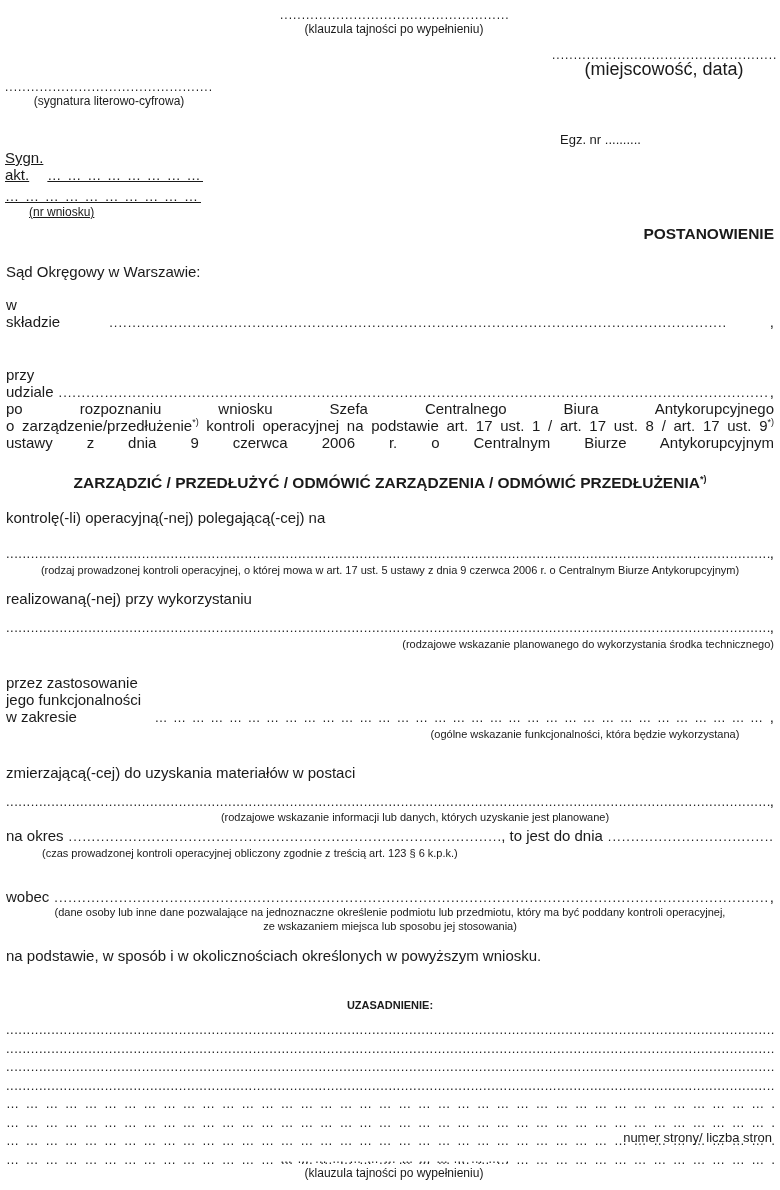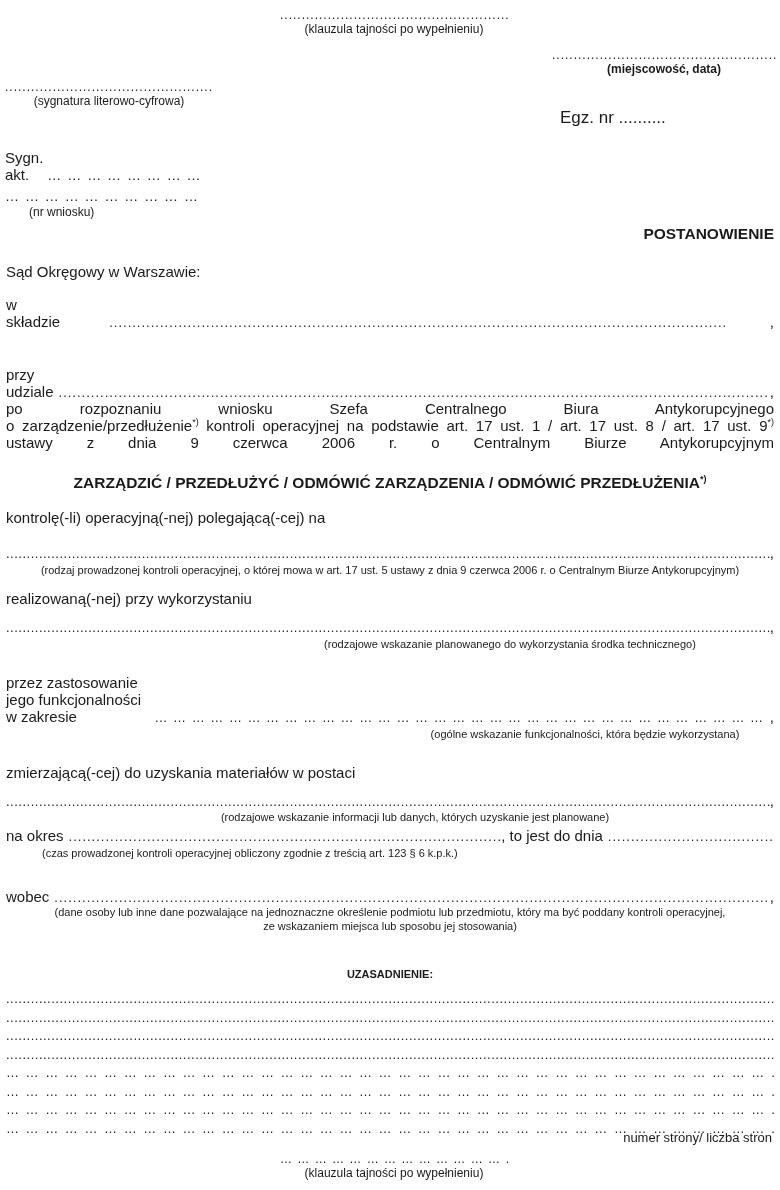--- a/index.html
+++ b/index.html
@@ -15,47 +15,47 @@
   .jline{text-align:justify;text-align-last:justify;line-height:17px;}
   .line{line-height:17px;}
 
   
   .top-clause{position:absolute;top:8px;left:280px;width:228px;text-align:center;}
   .top-clause .dotbox{font-size:12px;height:14px;}
   .top-clause .cap{font-size:12px;}
 
   .place-date{position:absolute;top:48px;right:4px;width:224px;text-align:center;}
   .place-date .dotbox{font-size:12px;height:14px;}
-  .place-date .cap{font-size:12px;font-weight:bold;}
+  .place-date .cap{font-size:18px;}
 
   .signature{position:absolute;top:80px;left:5px;width:208px;text-align:center;}
   .signature .dotbox{font-size:12px;height:14px;text-align:left;}
   .signature .cap{font-size:12px;}
 
-  .egz{position:absolute;top:108px;left:560px;font-size:17px;}
-
-  .sygn{position:absolute;top:149px;left:5px;width:200px;}
+  .egz{position:absolute;top:132px;left:560px;font-size:13px;}
+
+  .sygn{position:absolute;top:149px;left:5px;width:200px;text-decoration:underline;}
   .sygn-row{display:flex;align-items:flex-end;width:198px;}
   .sygn .dotbox{font-size:14px;height:16px;width:196px;margin-top:5px;}
   .sygn .cap{font-size:12px;margin-left:24px;margin-top:1px;}
 
   
   .main{position:absolute;top:225px;left:6px;right:6px;}
   .title{text-align:right;font-weight:bold;font-size:15.5px;line-height:18px;}
   .court{margin-top:20px;}
   .row-wskladzie{margin-top:16px;gap:44px;}
   .par1{margin-top:36px;}
   .h2{margin-top:23px;text-align:center;font-weight:bold;font-size:15.5px;line-height:18px;}
   .kontrole{margin-top:17px;}
   .dots-full{margin-top:18px;}
   .dots-full .fill,.dots-mid .fill{font-size:13px;letter-spacing:0.5px;}
   .cap-rodzaj{margin-top:2px;text-align:center;max-width:720px;margin-left:auto;margin-right:auto;}
   .realizowana{margin-top:13px;}
   .dots-mid{margin-top:11px;}
-  .cap-srodek{margin-top:2px;text-align:center;padding-left:240px;}
+  .cap-srodek{margin-top:2px;text-align:right;padding-left:240px;}
   .przez-row{margin-top:23px;}
   .cap-ogolne{margin-top:2px;text-align:center;padding-left:390px;}
   .zmierzajaca{margin-top:23px;}
   .cap-informacje{margin-top:1px;text-align:center;padding-left:140px;padding-right:90px;}
   .okres-row{margin-top:3px;display:flex;align-items:flex-end;}
   .okres-fill1{flex:427 1 0;}
   .okres-fill2{flex:164 1 0;}
   .cap-czas{margin-top:2px;padding-left:36px;}
   .wobec-row{margin-top:28px;}
   .cap-dane{text-align:center;max-width:672px;margin:0 auto;}
@@ -167,20 +167,21 @@
     </div>
     <div class="cap cap-czas">(czas prowadzonej kontroli operacyjnej obliczony zgodnie z treścią art. 123 § 6 k.p.k.)</div>
 
     <div class="dotrow wobec-row">
       <span class="line">wobec</span>
       <span class="fill" style="font-size:13px;margin-left:5px;">............................................................................................................................................................................................................................................................................................................</span>
       <span>,</span>
     </div>
     <div class="cap cap-dane">(dane osoby lub inne dane pozwalające na jednoznaczne określenie podmiotu lub przedmiotu, który ma być poddany kontroli operacyjnej, ze wskazaniem miejsca lub sposobu jej stosowania)</div>
 
+    <div class="podstawa line">na podstawie, w sposób i w okolicznościach określonych w powyższym wniosku.</div>
 
     <div class="uzas">UZASADNIENIE:</div>
 
     <div class="uzas-lines">
       <div class="uzas-line dense">............................................................................................................................................................................................................................................................................................................</div>
       <div class="uzas-line dense">............................................................................................................................................................................................................................................................................................................</div>
       <div class="uzas-line dense">............................................................................................................................................................................................................................................................................................................</div>
       <div class="uzas-line dense">............................................................................................................................................................................................................................................................................................................</div>
       <div class="uzas-line spaced">… … … … … … … … … … … … … … … … … … … … … … … … … … … … … … … … … … … … … … … … … … … … … … … … … … … … … … … … … … … … … … … … … … … … … … … … … … … … … … … …</div>
       <div class="uzas-line spaced">… … … … … … … … … … … … … … … … … … … … … … … … … … … … … … … … … … … … … … … … … … … … … … … … … … … … … … … … … … … … … … … … … … … … … … … … … … … … … … … …</div>

